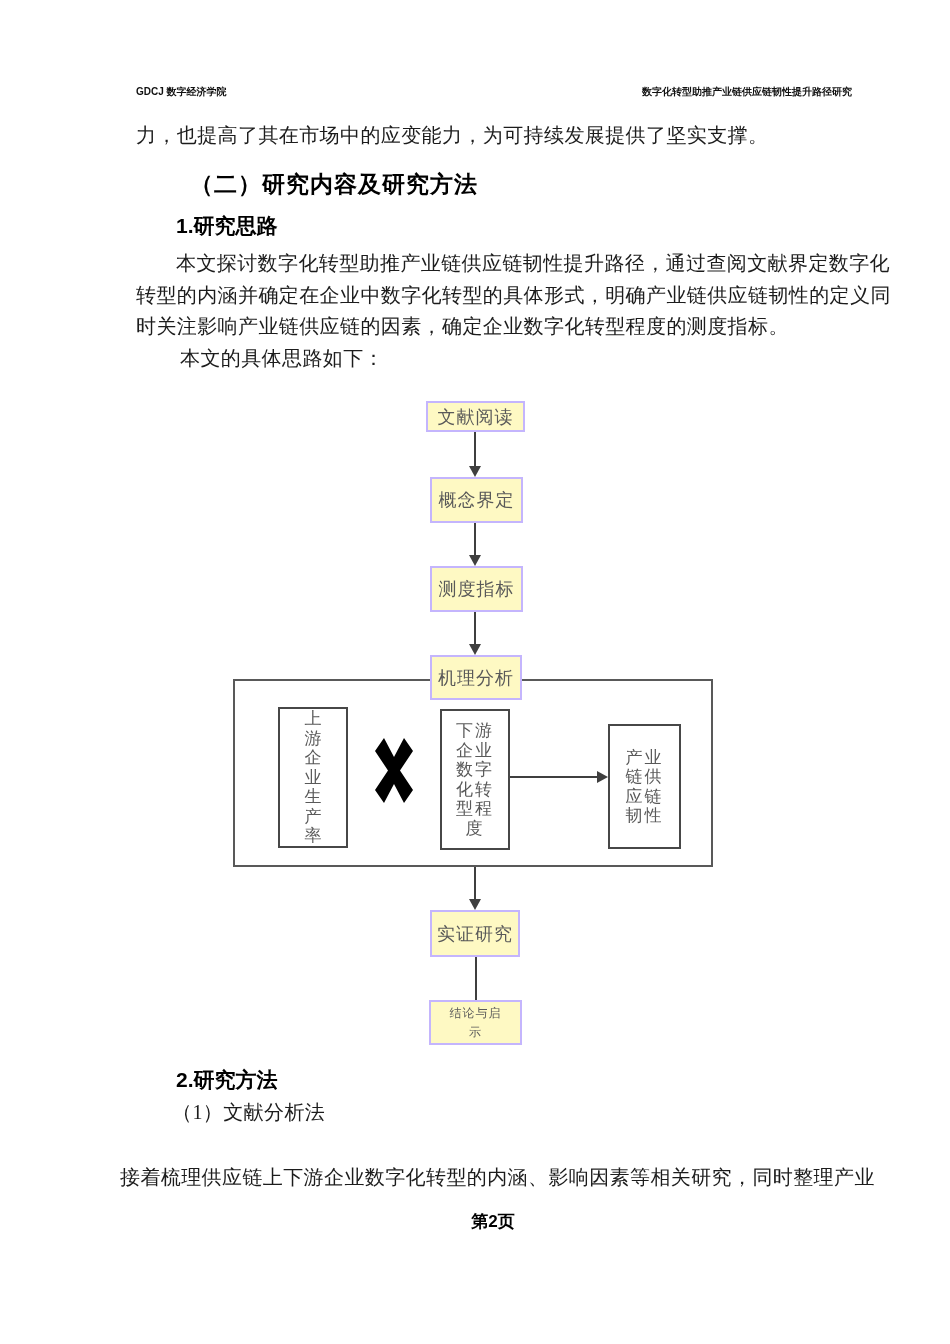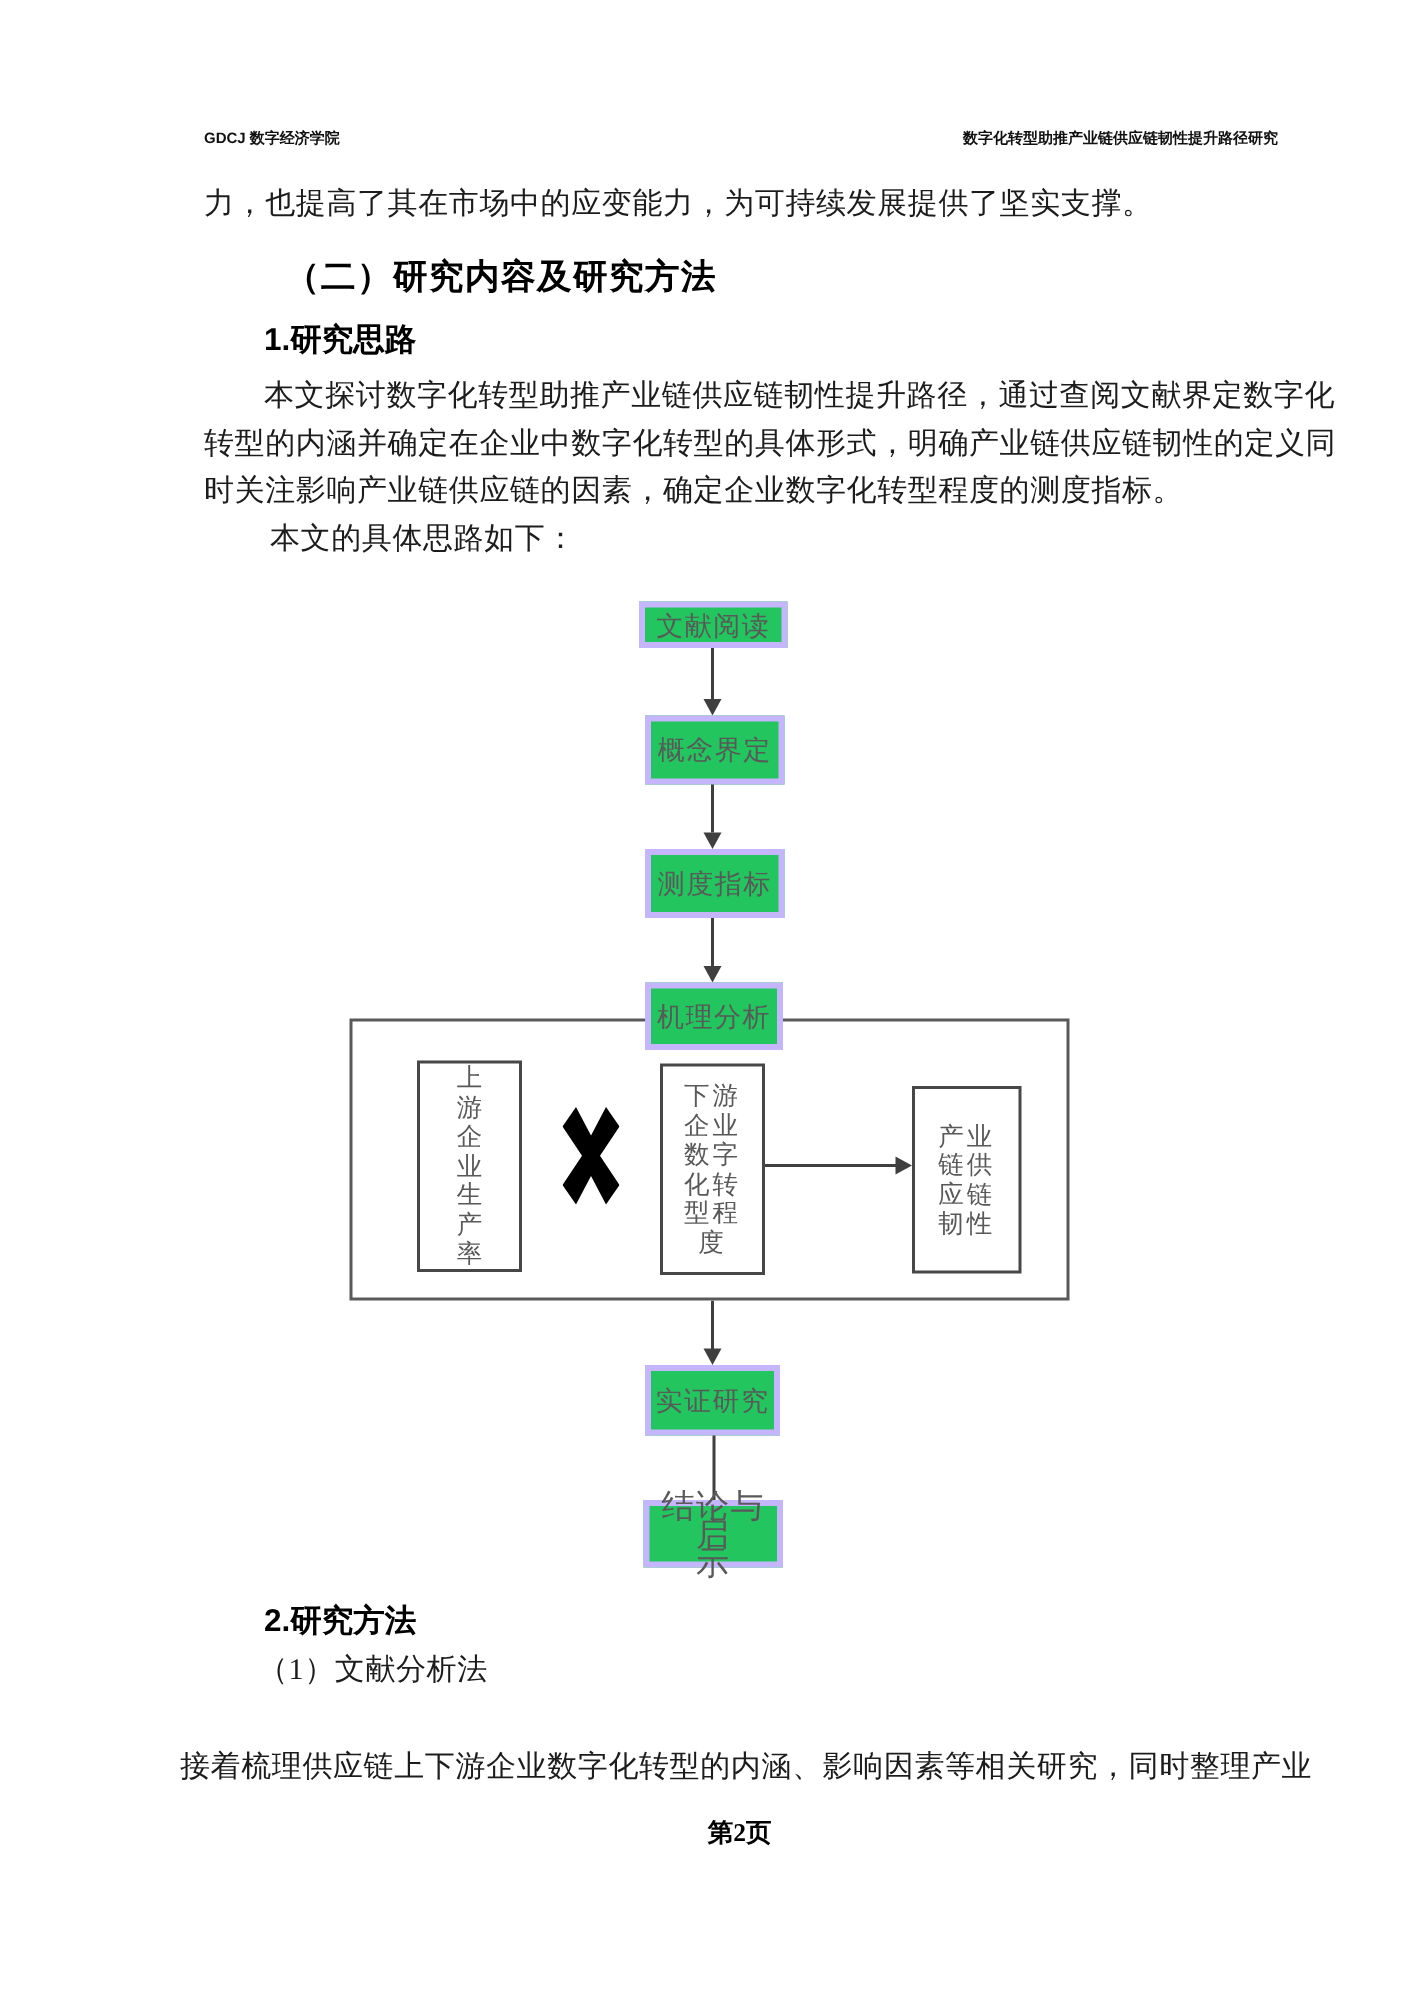--- a/index.html
+++ b/index.html
@@ -12,28 +12,28 @@
     font-family:"Liberation Serif","DejaVu Serif",serif;
     color:#1c1c1c;
   }
   .abs{position:absolute;}
   
   .hdr{font-family:"Liberation Sans","DejaVu Sans",sans-serif;font-weight:bold;font-size:10px;color:#111;white-space:nowrap;}
   
   .bodyline{font-size:20px;white-space:nowrap;letter-spacing:0.4px;}
   .h2{font-family:"Liberation Sans","DejaVu Sans",sans-serif;font-weight:bold;font-size:23px;color:#000;white-space:nowrap;letter-spacing:1px;}
   .h3{font-family:"Liberation Sans","DejaVu Sans",sans-serif;font-weight:bold;font-size:21px;color:#000;white-space:nowrap;}
-  .footer{font-family:Liberation Serif, serif;font-weight:bold;font-size:17px;color:#000;text-align:center;}
+  .footer{font-family:Liberation Sans, sans-serif;font-weight:bold;font-size:17px;color:#000;text-align:center;}
   
   .node{
-    box-sizing:border-box;border:4px solid #c4b5fd;background:#22c55e;
+    box-sizing:border-box;border:2px solid #c4b5fd;background:#fef9c3;
     display:flex;align-items:center;justify-content:center;
     font-size:18px;color:#595959;letter-spacing:1px;white-space:nowrap;
   }
-  .node.multiline{white-space:pre-line;text-align:center;line-height:19px;font-size:22px;}
+  .node.multiline{white-space:pre-line;text-align:center;line-height:19px;font-size:12px;}
   .bigrect{box-sizing:border-box;border:2px solid #595959;background:#fff;z-index:1;}
   .innerbox{
     box-sizing:border-box;border:2px solid #474747;background:#fff;z-index:2;
     display:flex;align-items:center;justify-content:center;
     font-size:17px;color:#595959;line-height:19.5px;
     white-space:pre-line;text-align:center;letter-spacing:2px;
   }
   .ontop{z-index:3;}
   .vline{width:2px;background:#3f3f3f;}
   .hline{height:2px;background:#3f3f3f;}

